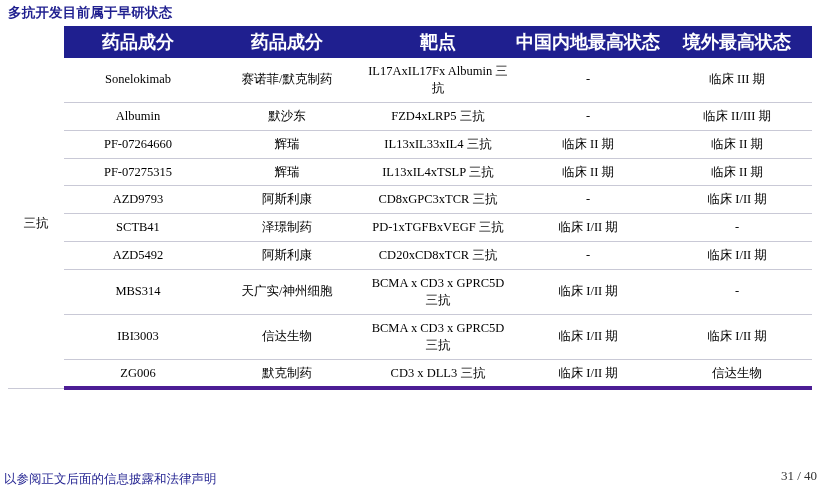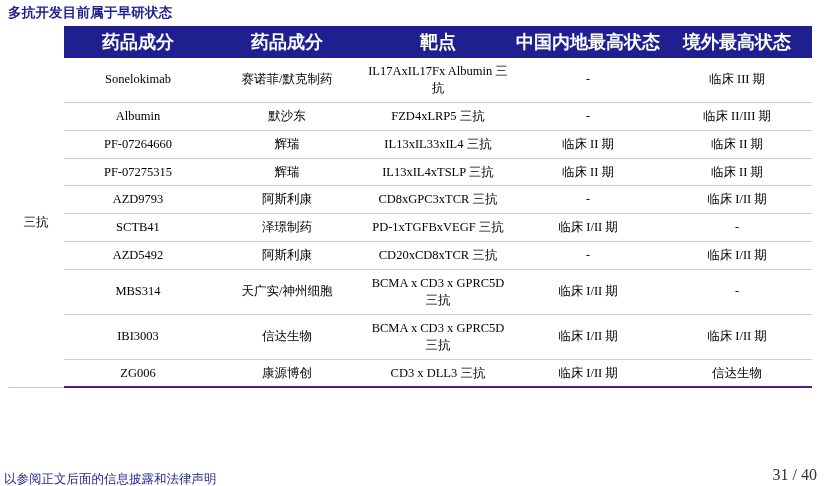--- a/index.html
+++ b/index.html
@@ -63,41 +63,41 @@
     padding: 5px 4px;
     border-bottom: 1px solid #c9c9d6;
     line-height: 1.35;
     font-size: 12.5px;
   }
   td.group-cell {
     border-bottom: none;
     font-size: 12.5px;
   }
   tr.last-row td {
-    border-bottom: 2px solid #4c1d95;
+    border-bottom: 4px solid #4c1d95;
   }
   .col-group { width: 56px; }
   .col-name { width: 148px; }
   .col-org { width: 150px; }
   .col-target { width: 152px; }
   .col-cn { width: 148px; }
   .col-ow { width: 150px; }
   .footer-left {
     position: absolute;
     left: 4px;
     bottom: -2px;
     font-size: 12.5px;
     color: #1F1F8F;
     white-space: nowrap;
   }
   .footer-right {
     position: absolute;
     right: 10px;
     bottom: 2px;
-    font-size: 16px;
+    font-size: 13px;
     color: #333333;
     white-space: nowrap;
   }
 </style>
 </head>
 <body>
 
 <div class="page">
 
   <div class="title">多抗开发目前属于早研状态</div>
@@ -182,21 +182,21 @@
         </tr>
         <tr>
           <td>IBI3003</td>
           <td>信达生物</td>
           <td>BCMA x CD3 x GPRC5D 三抗</td>
           <td>临床 I/II 期</td>
           <td>临床 I/II 期</td>
         </tr>
         <tr class="last-row">
           <td>ZG006</td>
-          <td>康源博创</td>
+          <td>默克制药</td>
           <td>CD3 x DLL3 三抗</td>
           <td>临床 I/II 期</td>
           <td>信达生物</td>
         </tr>
       </tbody>
     </table>
   </div>
 
   <div class="footer-left">以参阅正文后面的信息披露和法律声明</div>
   <div class="footer-right">31 / 40</div>

